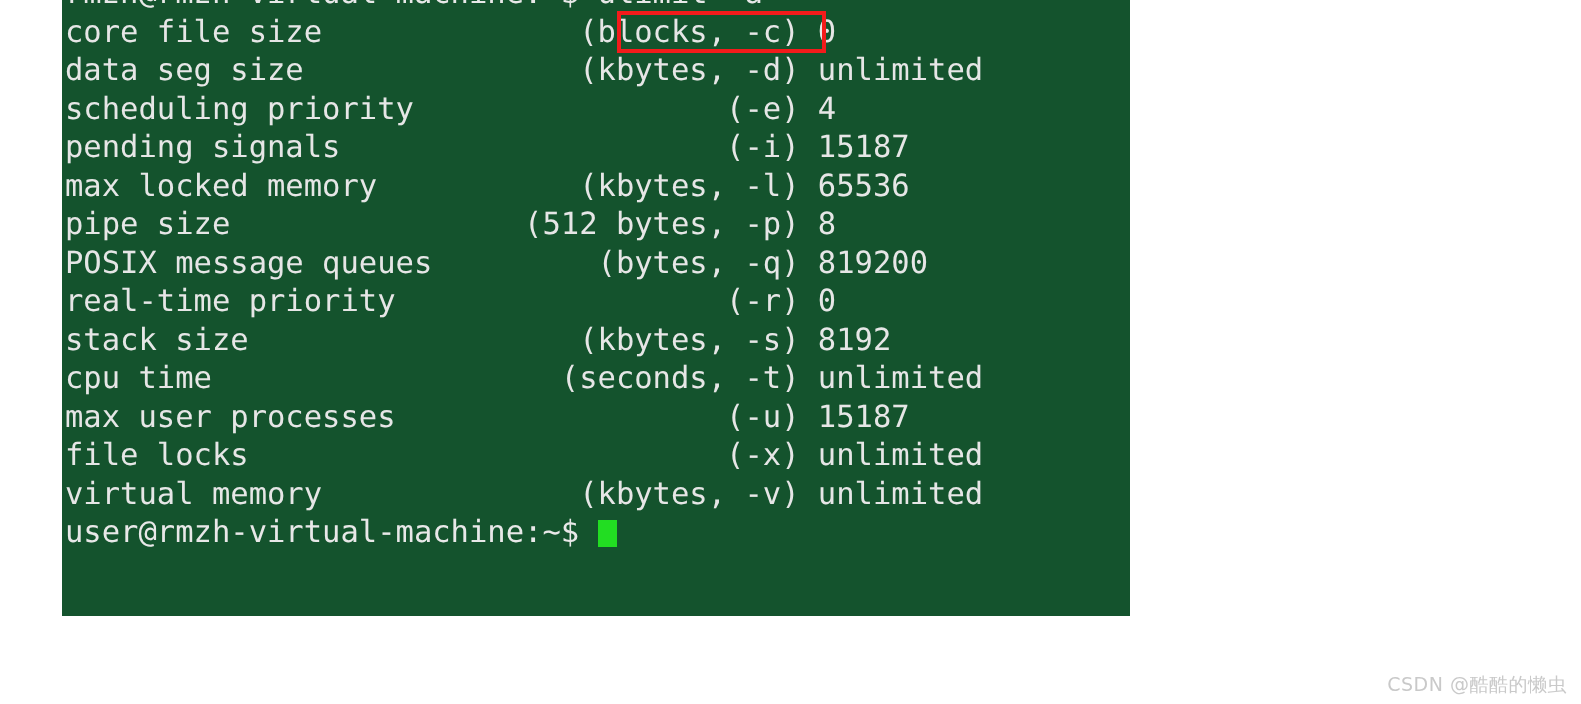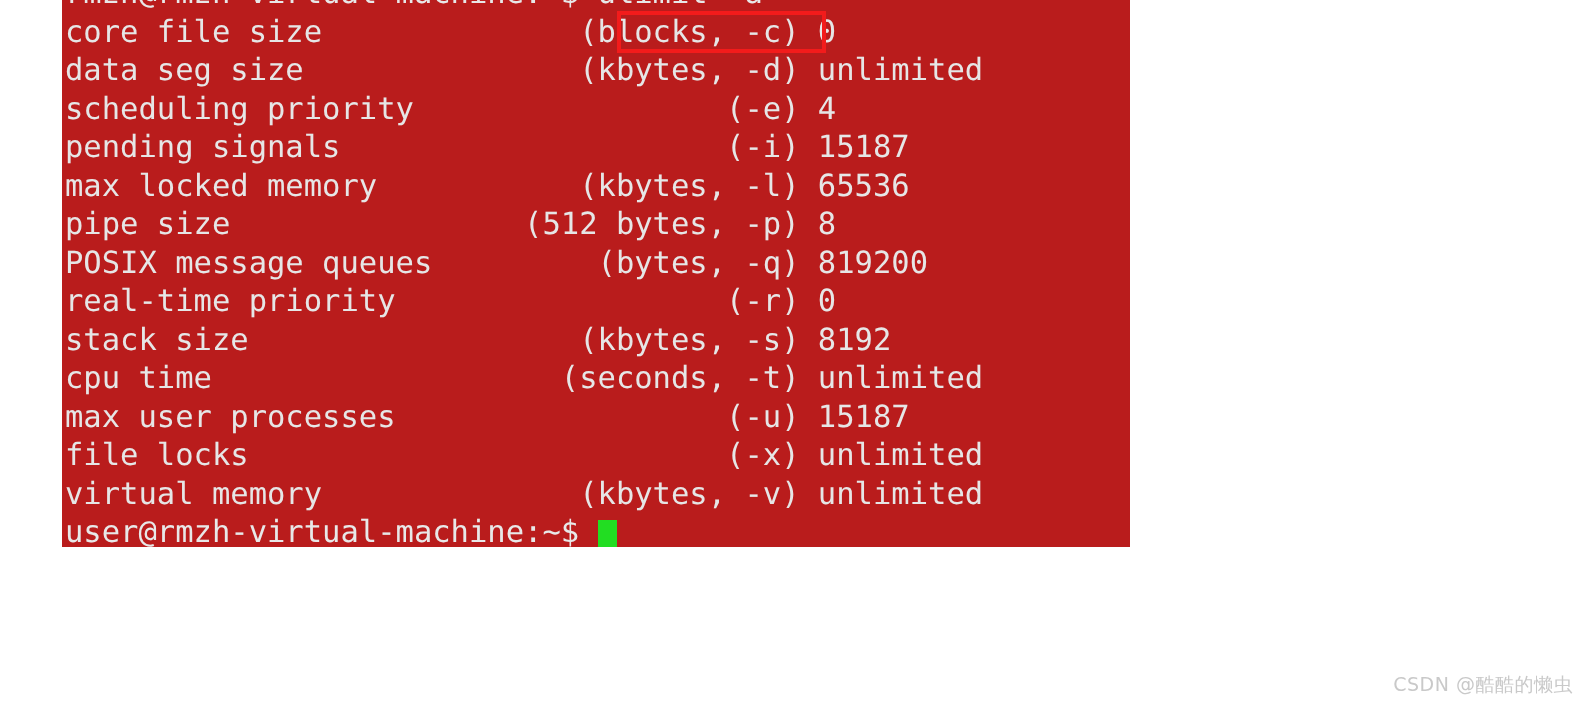--- a/index.html
+++ b/index.html
@@ -15,22 +15,22 @@
     overflow: hidden;
     font-family: "DejaVu Sans Mono", "Liberation Mono", monospace;
   }
 
   
   #terminal {
     position: absolute;
     left: 62px;
     top: 0px;
     width: 1068px;
-    height: 547px;
-    background: #b91c1c;
+    height: 616px;
+    background: #14532d;
     overflow: hidden;
   }
 
   #term-screen {
     position: absolute;
     left: 0;
     top: -25px;          
     width: 100%;
     padding-left: 3px;
     box-sizing: border-box;
@@ -68,21 +68,21 @@
     width: 209px;
     height: 42px;
     border: 4px solid #f31b1b;
     box-sizing: border-box;
     pointer-events: none;
   }
 
   
   #watermark {
     position: absolute;
-    right: 8px;
+    right: 14px;
     bottom: 6px;
     font-family: "DejaVu Sans", "Liberation Sans", sans-serif;
     font-size: 19px;
     color: #c9c9c9;
     white-space: nowrap;
     letter-spacing: 0.5px;
   }
 </style>
 </head>
 <body>

